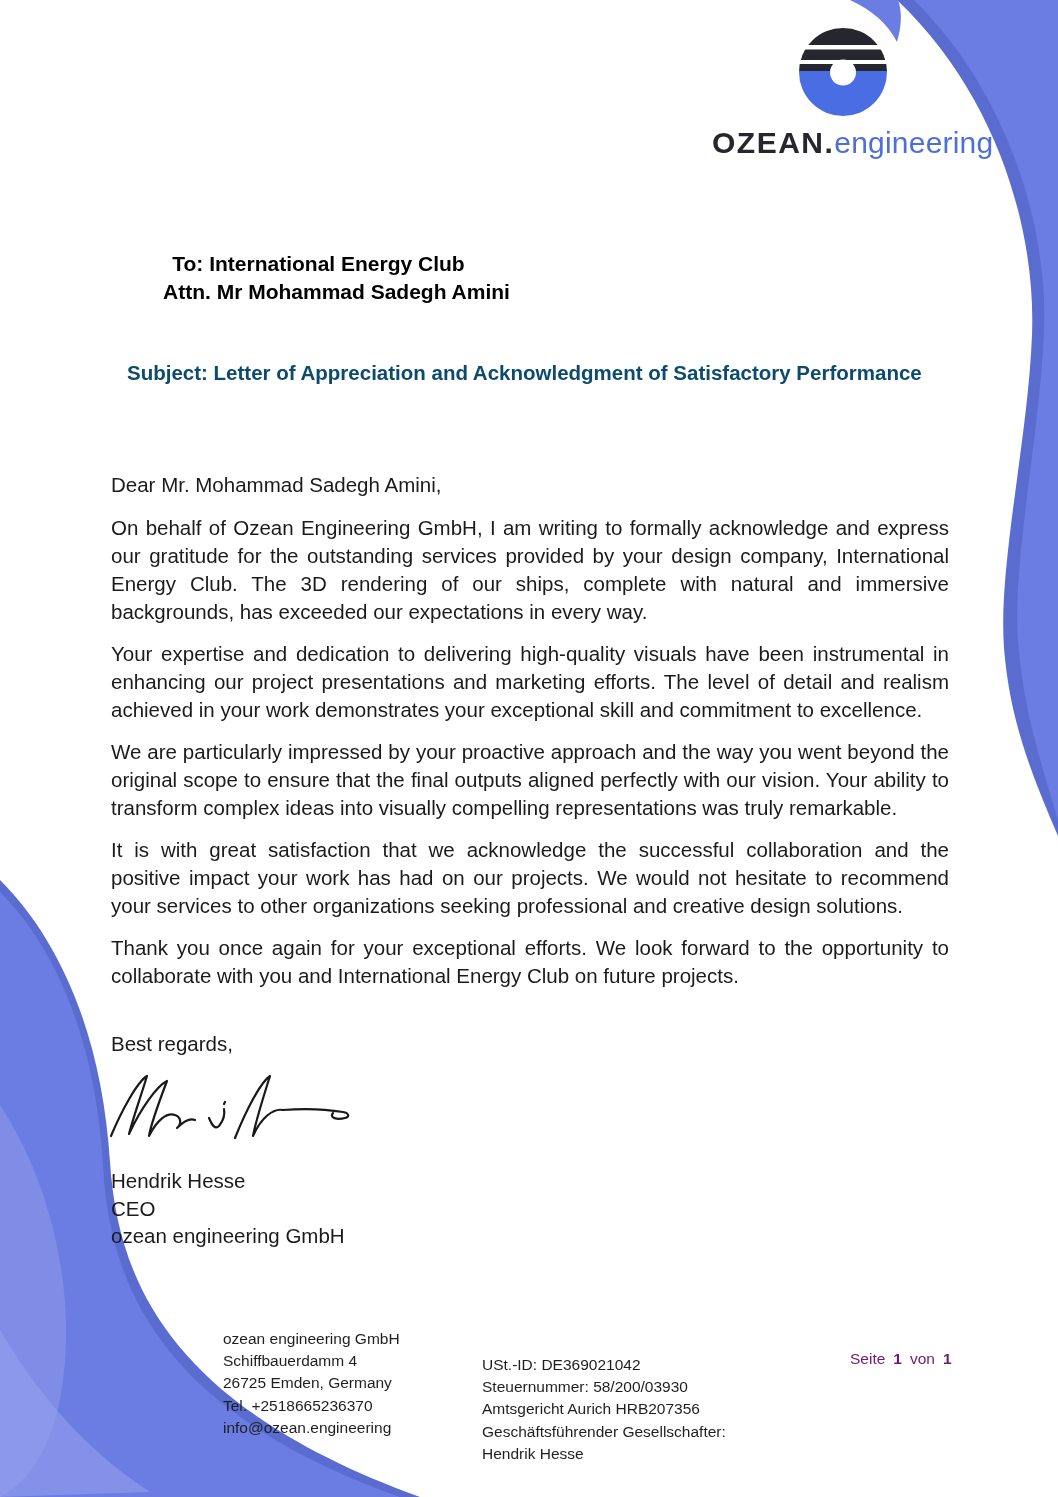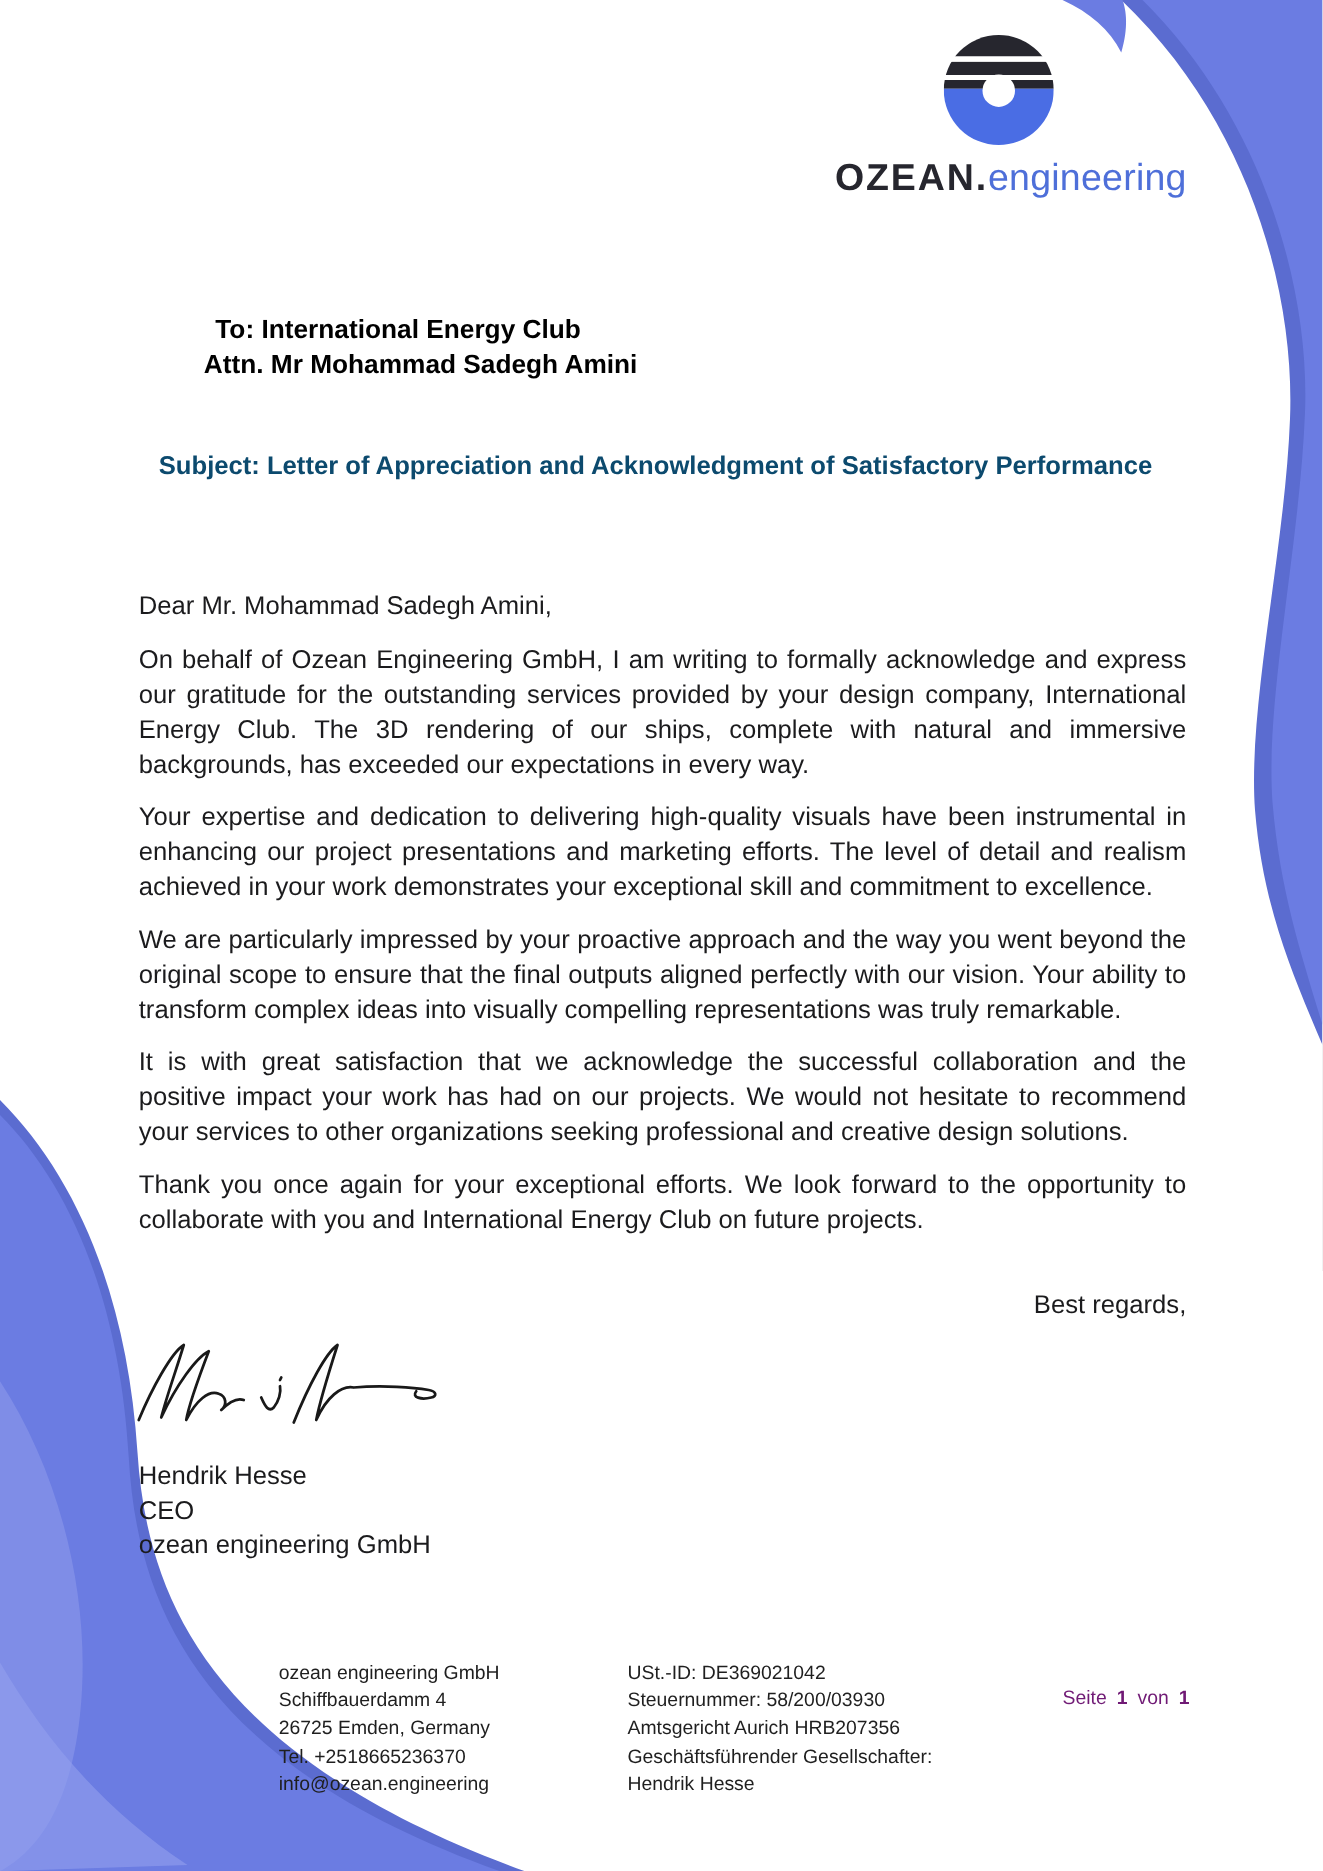--- a/index.html
+++ b/index.html
@@ -4,40 +4,40 @@
 <style>
   html,body{margin:0;padding:0;background:#e8e8e8;}
   .page{
     position:relative;width:1058px;height:1497px;background:#ffffff;
     overflow:hidden;margin:0 auto;
     font-family:"Liberation Sans","DejaVu Sans",sans-serif;
     color:#1b1b1d;
   }
   .deco{position:absolute;inset:0;width:1058px;height:1497px;pointer-events:none;}
   
-  .logo{position:absolute;left:668px;top:28px;width:262px;text-align:left;}
+  .logo{position:absolute;left:712px;top:28px;width:262px;text-align:left;}
   .logo-mark{display:block;margin:0 auto;}
   .wordmark{margin-top:10px;font-size:30px;line-height:34px;white-space:nowrap;}
   .wm-dark{font-weight:bold;color:#26262e;letter-spacing:1.5px;}
   .wm-blue{color:#4e6fd9;letter-spacing:0.2px;}
   
   .to-block{position:absolute;left:127px;top:250px;font-weight:bold;font-size:21px;line-height:28px;color:#000;text-align:center;}
   .to-attn{margin-left:36px;}
   .subject{position:absolute;left:127px;top:361px;font-weight:bold;font-size:20.5px;color:#0c4a6e;white-space:nowrap;}
   
   .body-col{position:absolute;left:111px;top:444px;width:838px;font-size:20.5px;line-height:28px;margin-top:27px;}
   .salutation{margin:0 0 15px 0;}
   .para{margin:0 0 14px 0;text-align:justify;}
-  .regards{margin-top:40px;text-align:right;}
+  .regards{margin-top:40px;}
   .signature{display:block;margin:10px 0 0 -4px;}
   .sig-block{margin-top:24px;line-height:27.5px;}
   
   .footer-col{position:absolute;top:1328px;font-size:15.5px;line-height:22.2px;color:#1f1f1f;}
   .footer-left{left:223px;}
-  .footer-mid{left:502px;}
+  .footer-mid{left:482px;margin-top:26px;}
   .page-info{position:absolute;left:850px;top:1350px;font-size:15.5px;color:#701a75;}
   .page-info span{display:inline-block;}
   .pi-num{font-weight:bold;}
   .pi-sep{margin:0 4px;}
 </style>
 </head>
 <body>
 
 <div class="page">
 

